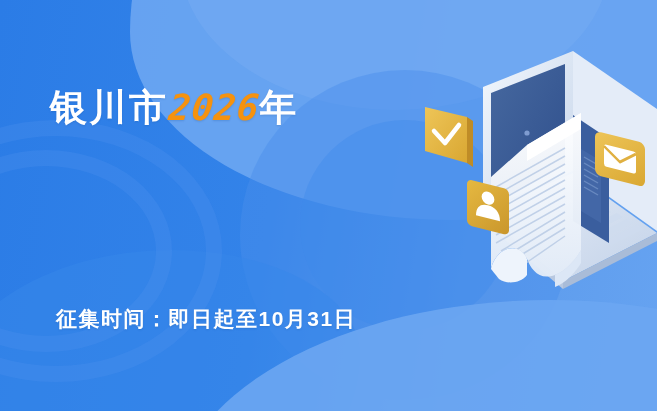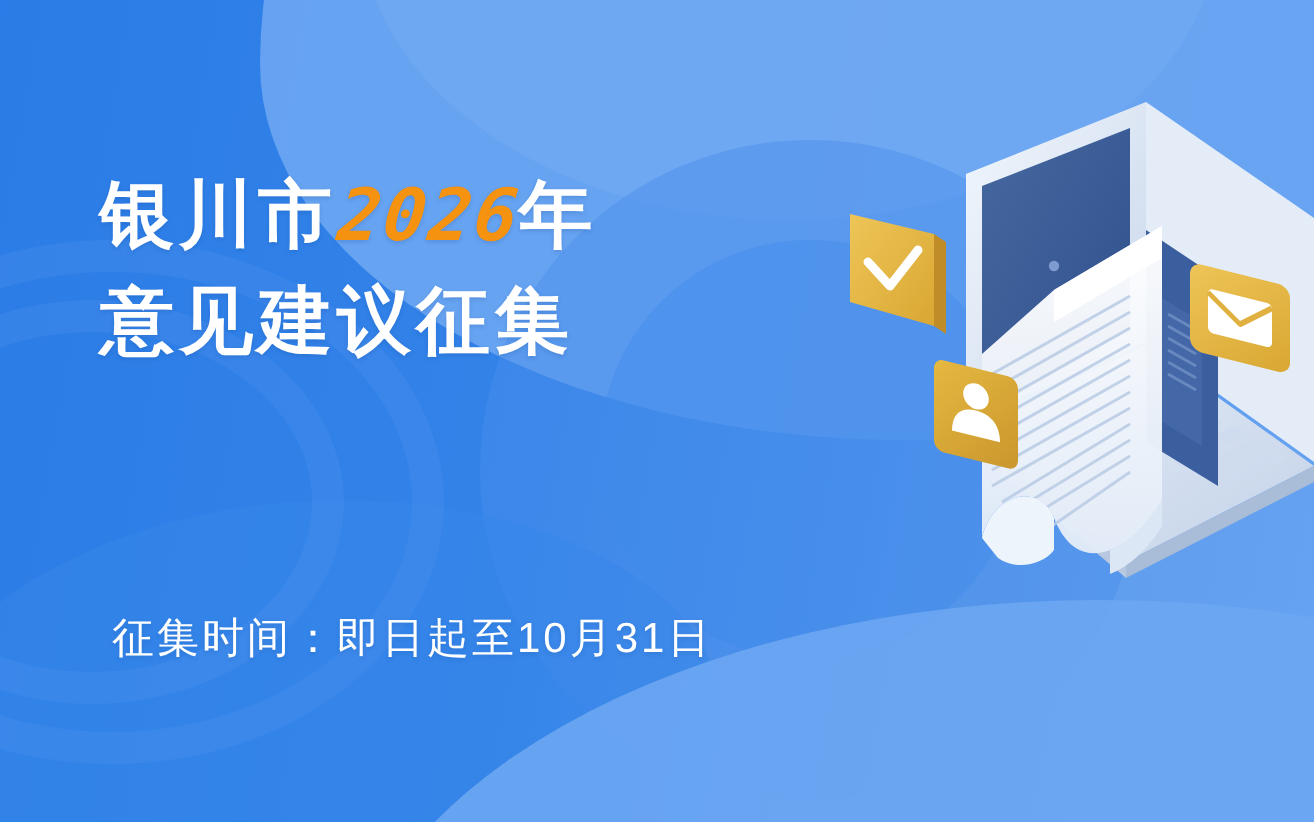--- a/index.html
+++ b/index.html
@@ -103,21 +103,21 @@
     display: inline-block;
     transform: skewX(-6deg);
   }
   .subtitle {
     position: absolute;
     left: 56px;
     top: 305px;
     z-index: 40;
     color: #ffffff;
     font-size: 21px;
-    font-weight: normal;
+    font-weight: bold;
     letter-spacing: 1.5px;
     white-space: nowrap;
     text-shadow: 0 1px 2px rgba(20,70,140,.20);
   }
   
   .illustration {
     position: absolute;
     left: 395px;
     top: 45px;
     width: 262px;
@@ -136,21 +136,20 @@
   <div class="blob blob-tr2"></div>
   <div class="blob blob-mid"></div>
   <div class="blob blob-mid2"></div>
   <div class="lowerleft-wave"></div>
   <div class="swirl swirl-a"></div>
   <div class="swirl swirl-b"></div>
   <div class="blob blob-br"></div>
 
   <div class="text-block">
     <div class="headline-line"><span>银川市</span><span class="year">2026</span><span>年</span></div>
-    <div class="headline-line">意见建议征集</div>
   </div>
 
   <div class="subtitle">征集时间：即日起至10月31日</div>
 
   <div class="illustration">
     <svg width="262" height="250" viewBox="0 0 262 250" xmlns="http://www.w3.org/2000/svg">
       <defs>
         <linearGradient id="screenG" x1="0" y1="0" x2="1" y2="1">
           <stop offset="0" stop-color="#46689f"></stop>
           <stop offset="1" stop-color="#2f4f8c"></stop>

